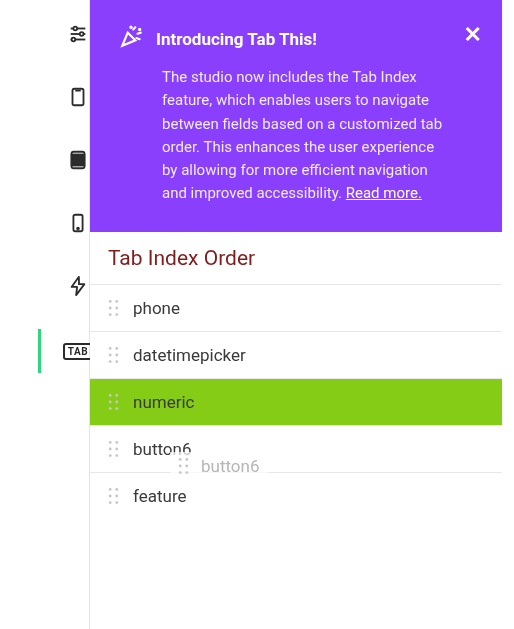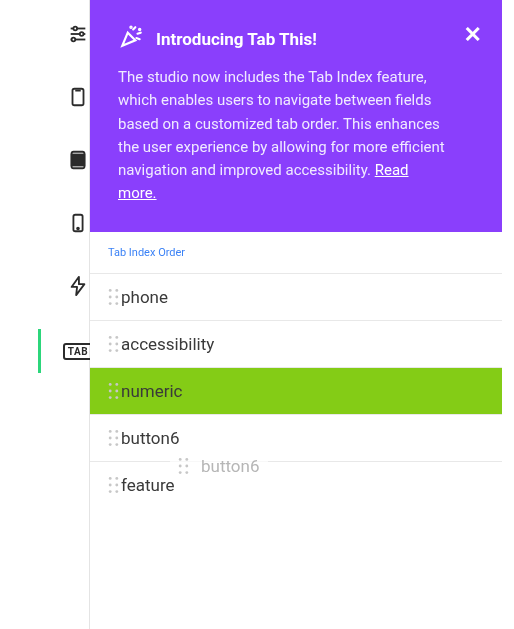--- a/index.html
+++ b/index.html
@@ -94,39 +94,40 @@
       cursor: pointer;
       font-size: 22px;
       font-weight: 700;
       line-height: 1;
       color: #fff;
     }
     .banner-body {
       font-size: 15px;
       line-height: 1.55;
       color: #f0eaff;
+      margin-left: 44px;
     }
     .banner-link {
       text-decoration: underline;
       cursor: pointer;
       color: #fff;
     }
     .section-header {
       padding: 14px 18px;
-      color: #3b82f6;
-      font-size: 11px;
+      color: #7f1d1d;
+      font-size: 21px;
     }
     .list {
       display: flex;
       flex-direction: column;
     }
     .list-row {
       display: flex;
       align-items: center;
-      gap: 2px;
+      gap: 14px;
       padding: 13px 18px;
       border-top: 1px solid #e8e8e8;
       background: #fff;
       cursor: pointer;
       position: relative;
     }
     .list-row.dragging-target {
       background: #84cc16;
     }
     .drag-handle {
@@ -254,21 +255,21 @@
       <span class="drag-handle">
         <svg viewBox="0 0 10 16">
             <circle cx="2" cy="2" r="1.3" fill="currentColor"></circle>
             <circle cx="8" cy="2" r="1.3" fill="currentColor"></circle>
             <circle cx="2" cy="8" r="1.3" fill="currentColor"></circle>
             <circle cx="8" cy="8" r="1.3" fill="currentColor"></circle>
             <circle cx="2" cy="14" r="1.3" fill="currentColor"></circle>
             <circle cx="8" cy="14" r="1.3" fill="currentColor"></circle>
           </svg>
       </span>
-      <span class="row-label">accessibility</span>
+      <span class="row-label">datetimepicker</span>
     </div>
     <div class="list-row dragging-target">
       <span class="drag-handle">
         <svg viewBox="0 0 10 16">
             <circle cx="2" cy="2" r="1.3" fill="currentColor"></circle>
             <circle cx="8" cy="2" r="1.3" fill="currentColor"></circle>
             <circle cx="2" cy="8" r="1.3" fill="currentColor"></circle>
             <circle cx="8" cy="8" r="1.3" fill="currentColor"></circle>
             <circle cx="2" cy="14" r="1.3" fill="currentColor"></circle>
             <circle cx="8" cy="14" r="1.3" fill="currentColor"></circle>

